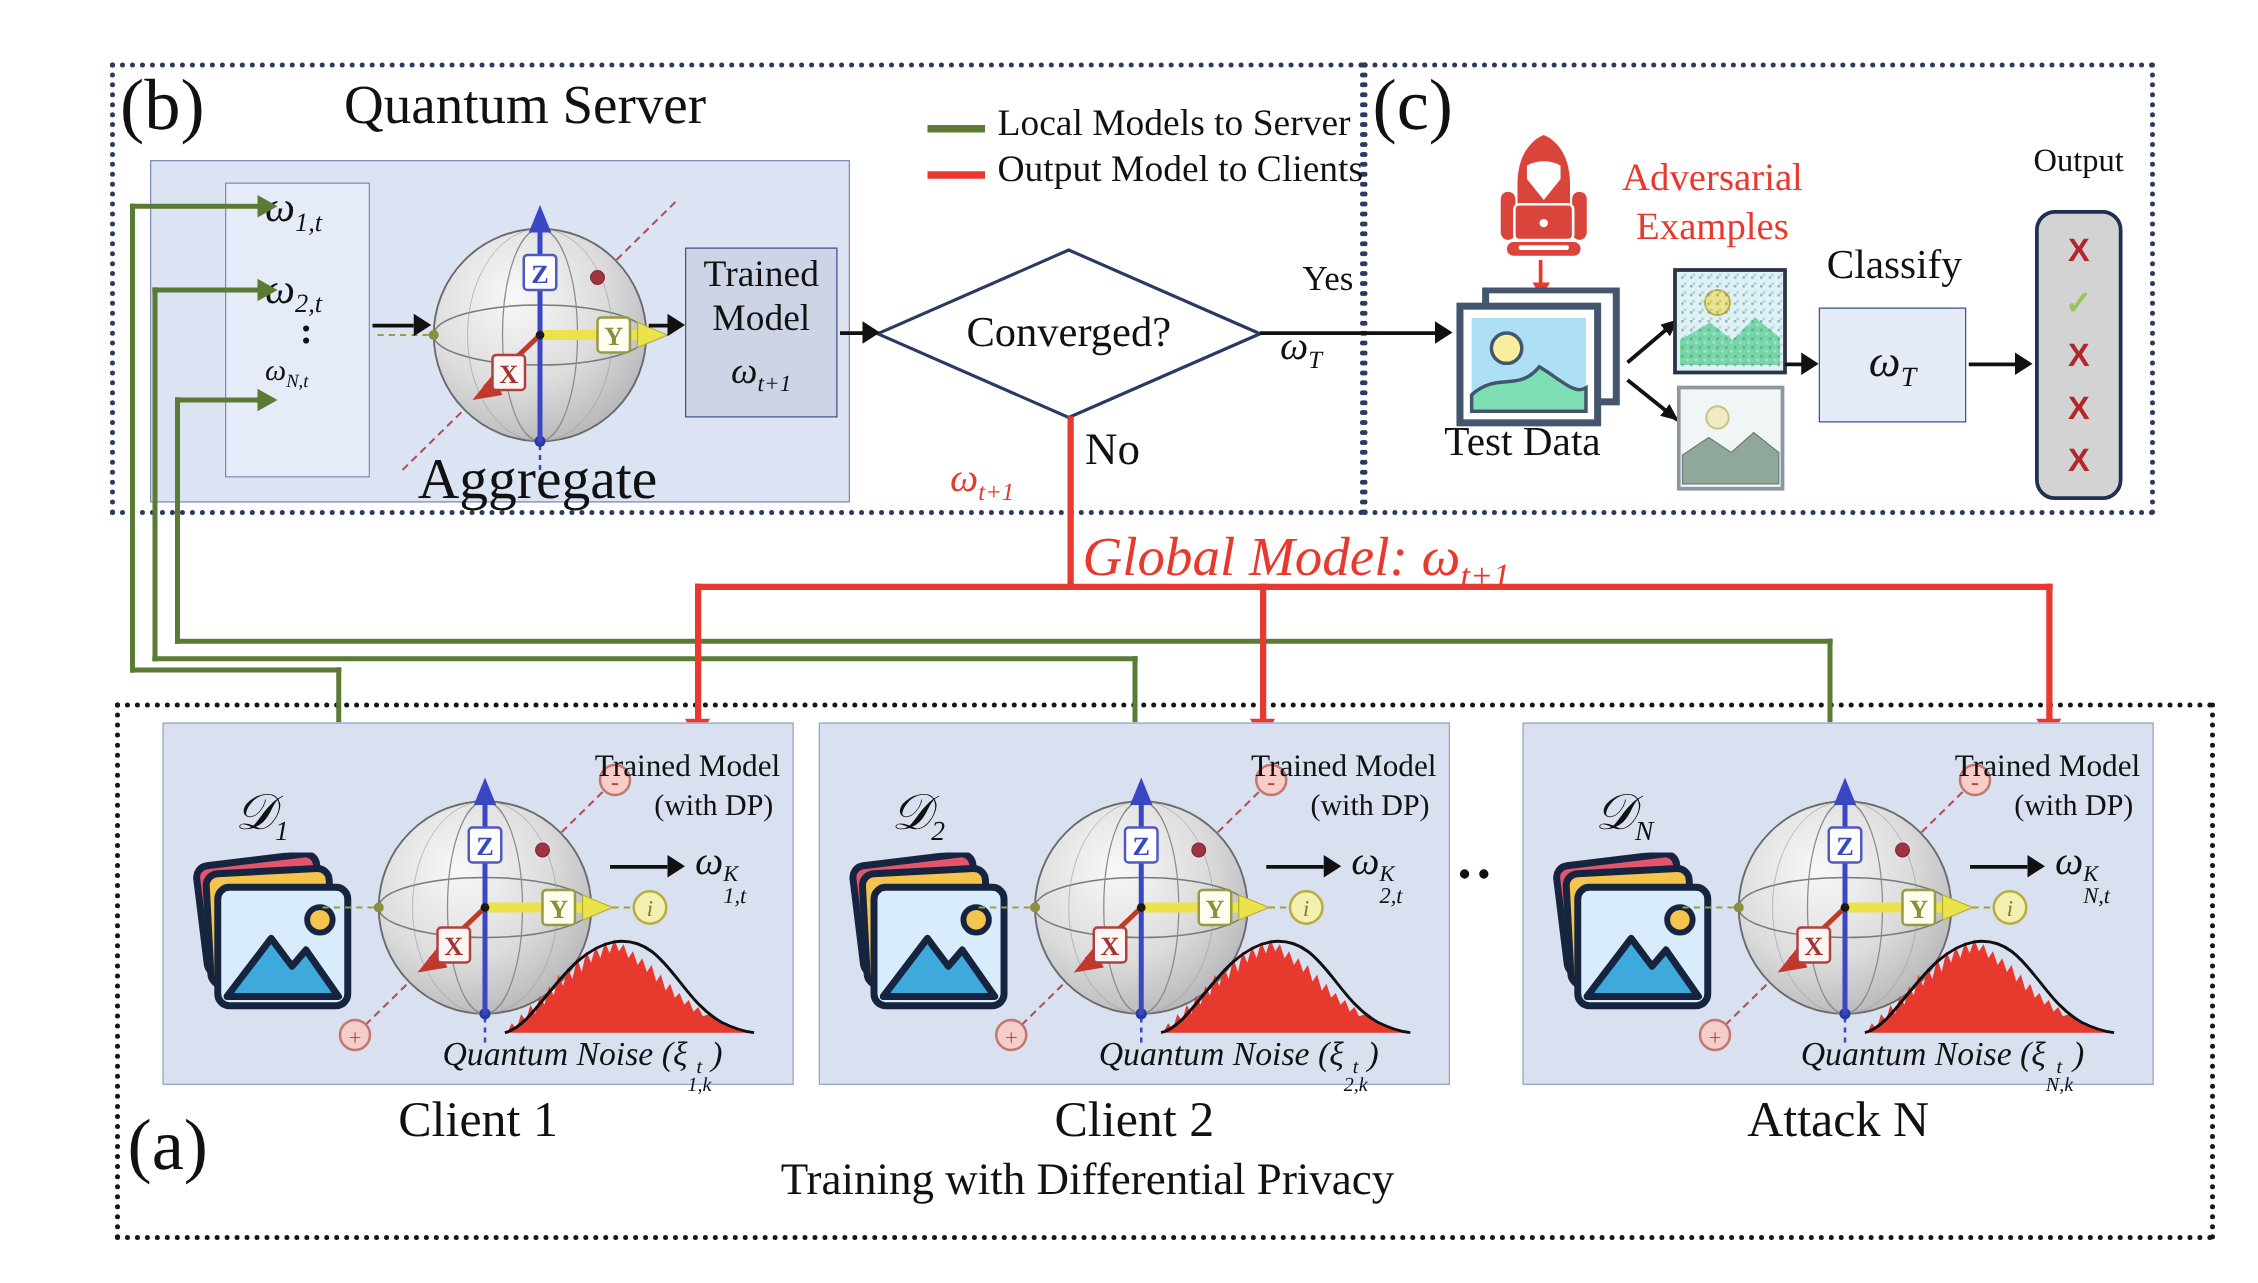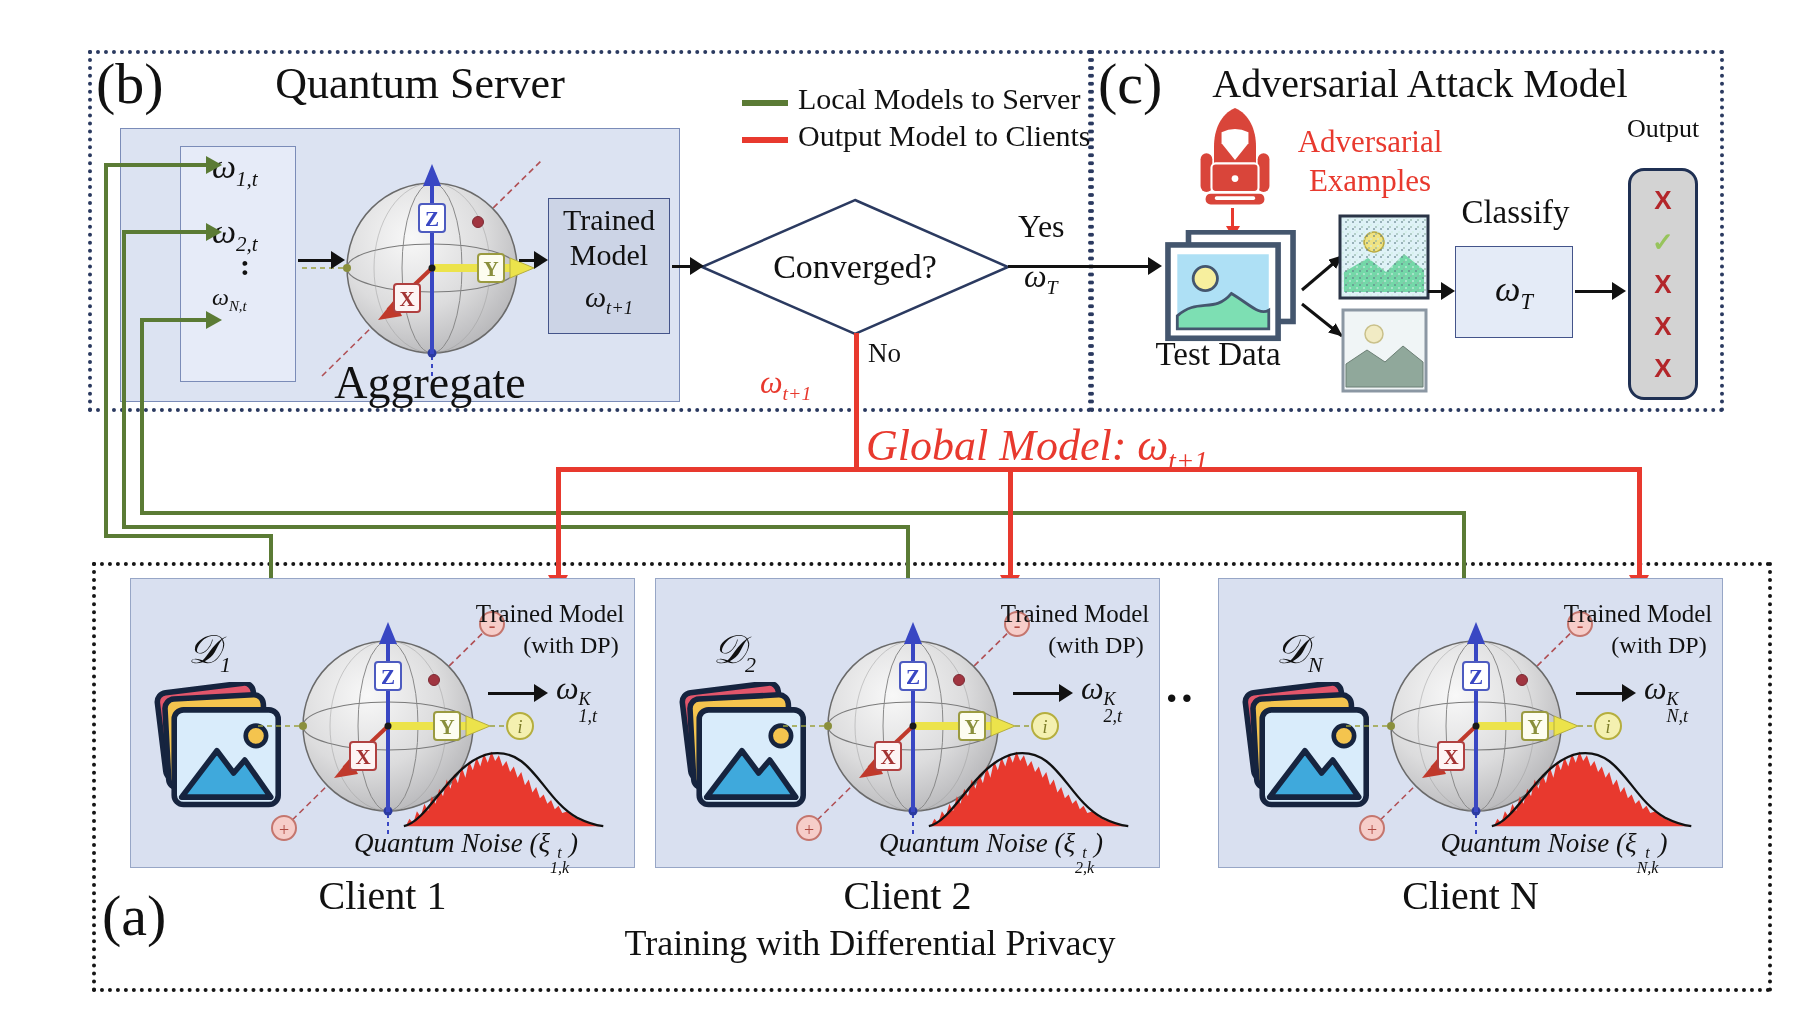--- a/index.html
+++ b/index.html
@@ -64,21 +64,20 @@
 
   <div class="abs dotted-navy" style="left:88px;top:50px;width:1004px;height:362px"></div>
 
   <div class="abs dotted-navy" style="left:1090px;top:50px;width:634px;height:362px"></div>
 
   <div class="abs dotted-black" style="left:92px;top:562px;width:1680px;height:430px"></div>
 
   <div class="t" style="left:96px;top:50px;font-size:58px">(b)</div>
   <div class="t ctr" style="left:210px;top:58px;width:420px;font-size:44px">Quantum Server</div>
   <div class="t" style="left:1098px;top:50px;font-size:58px">(c)</div>
-  <div class="t ctr" style="left:1180px;top:60px;width:480px;font-size:40px">Adversarial Attack Model</div>
   <div class="t" style="left:102px;top:882px;font-size:58px">(a)</div>
   <div class="t ctr" style="left:520px;top:922px;width:700px;font-size:36px">Training with Differential Privacy</div>
 
   <div class="ln g-bg" style="left:742px;top:100px;width:46px;height:6px"></div>
   <div class="t" style="left:798px;top:82px;font-size:30px">Local Models to Server</div>
   <div class="ln r-bg" style="left:742px;top:137px;width:46px;height:6px"></div>
   <div class="t" style="left:798px;top:119px;font-size:30px">Output Model to Clients</div>
 
   <div class="panelbox" style="left:120px;top:128px;width:560px;height:274px"></div>
   <div class="panelbox" style="left:180px;top:146px;width:116px;height:236px;background:#e6ebf8"></div>
@@ -118,23 +117,23 @@
   <div class="panelbox" style="left:548px;top:198px;width:122px;height:136px;background:#ccd4e6;border-color:#44548a"></div>
   <div class="t ctr" style="left:548px;top:203px;width:122px;font-size:30px">Trained</div>
   <div class="t ctr" style="left:548px;top:238px;width:122px;font-size:30px">Model</div>
   <div class="t ctr it" style="left:548px;top:280px;width:122px;font-size:30px"><span>ω</span><sub>t+1</sub></div>
 
   <svg class="abs" style="left:700px;top:198px" width="310" height="138" viewBox="0 0 310 138">
     <polygon points="155,2 308,69 155,136 2,69" fill="#ffffff" stroke="#2b3a60" stroke-width="2.5"></polygon>
   </svg>
   <div class="t ctr" style="left:705px;top:248px;width:300px;font-size:34px">Converged?</div>
 
-  <div class="t" style="left:1018px;top:208px;font-size:32px">Yes</div>
+  <div class="t" style="left:1042px;top:208px;font-size:28px">Yes</div>
   <div class="t it" style="left:1024px;top:258px;font-size:32px"><span>ω</span><sub>T</sub></div>
-  <div class="t" style="left:868px;top:338px;font-size:27px">No</div>
+  <div class="t" style="left:868px;top:338px;font-size:36px">No</div>
   <div class="t it red-txt" style="left:760px;top:364px;font-size:32px"><span>ω</span><sub>t+1</sub></div>
 
   <div class="t it red-txt" style="left:866px;top:420px;font-size:44px"><span>Global Model: ω</span><sub>t+1</sub></div>
 
   <div class="ln k-bg" style="left:298px;top:259px;width:33px;height:3px"></div>
   <div class="hr hr-k" style="left:331px;top:251px"></div>
   <div class="ln k-bg" style="left:519px;top:259px;width:16px;height:3px"></div>
   <div class="hr hr-k" style="left:534px;top:251px"></div>
   <div class="ln k-bg" style="left:672px;top:265px;width:19px;height:3px"></div>
   <div class="hr hr-k" style="left:690px;top:257px"></div>
@@ -406,15 +405,15 @@
         </span></div>
     <svg class="abs" style="left:272px;top:164px" width="205" height="90" viewBox="0 0 220 92">
       <path d="M4,88 L8,80 12,85 16,72 20,78 24,64 28,72 32,56 36,64 40,48 44,56 48,38 52,48 56,32 60,42 64,24 68,36 72,18 76,28 80,14 84,24 88,10 92,20 96,8 100,18 104,12 108,24 112,18 116,30 120,24 124,36 128,30 132,44 136,38 140,52 144,46 148,58 152,54 156,64 160,60 164,70 168,66 172,74 178,72 184,78 192,82 202,85 212,88 Z" fill="#e8392e"></path>
       <path d="M2,88 C30,82 52,18 96,10 C140,4 150,58 188,79 C198,84 208,87 216,88" fill="none" stroke="#111" stroke-width="2.5"></path>
     </svg>
     <div class="t ctr it" style="left:186px;top:250px;width:300px;font-size:27px"><span>Quantum Noise (ξ</span><span class="stack" style="font-size:16px">
           <i>t</i>
           <i>N,k</i>
         </span><span>)</span></div>
   </div>
-  <div class="t ctr" style="left:1218px;top:872px;width:505px;font-size:40px">Client N</div>
+  <div class="t ctr" style="left:1218px;top:872px;width:505px;font-size:40px">Attack N</div>
 
 </div>
 
 </body></html>

